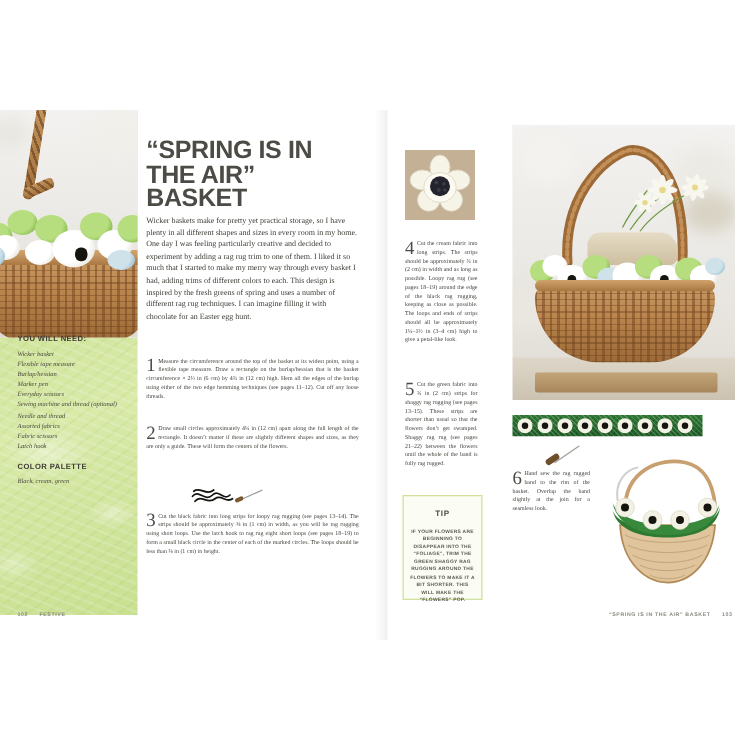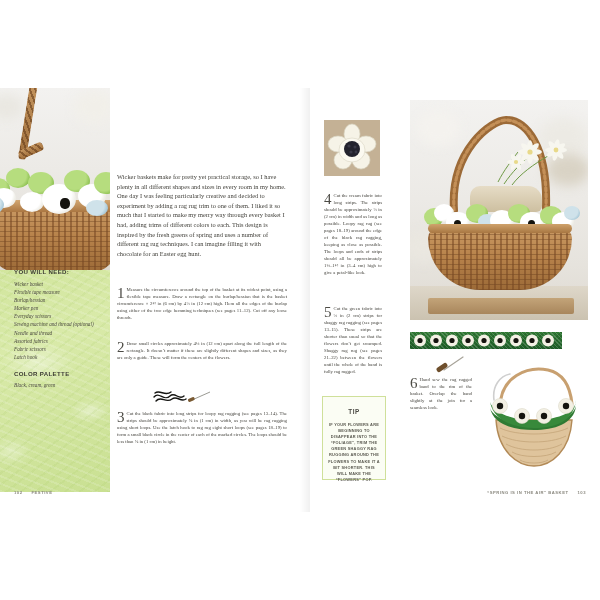--- a/index.html
+++ b/index.html
@@ -276,20 +276,22 @@
         <div class="sidebar-item">Latch hook</div>
       </div>
     </div>
 
     <div style="position:absolute;left:14px;top:282px;width:86px;">
       <div class="sidebar-head">COLOR PALETTE</div>
       <div class="palette-item" style="margin-top:5px;">Black, cream, green</div>
     </div>
 
     <div style="position:absolute;left:117px;top:23px;width:170px;">
+      <div class="title">“SPRING IS IN THE AIR”</div>
+      <div class="title">BASKET</div>
     </div>
 
     <div class="intro" style="position:absolute;left:117px;top:84px;width:170px;">Wicker baskets make for pretty yet practical storage, so I have plenty in all different shapes and sizes in every room in my home. One day I was feeling particularly creative and decided to experiment by adding a rag rug trim to one of them. I liked it so much that I started to make my merry way through every basket I had, adding trims of different colors to each. This design is inspired by the fresh greens of spring and uses a number of different rag rug techniques. I can imagine filling it with chocolate for an Easter egg hunt.</div>
 
     <div class="step" style="left:117px;top:198px;width:170px;">
       <span class="step-num">1</span>
       <div class="step-body">Measure the circumference around the top of the basket at its widest point, using a flexible tape measure. Draw a rectangle on the burlap/hessian that is the basket circumference × 2½ in (6 cm) by 4¾ in (12 cm) high. Hem all the edges of the burlap using either of the two edge hemming techniques (see pages 11–12). Cut off any loose threads.</div>
     </div>
 
     <div class="step" style="left:117px;top:252px;width:170px;">

